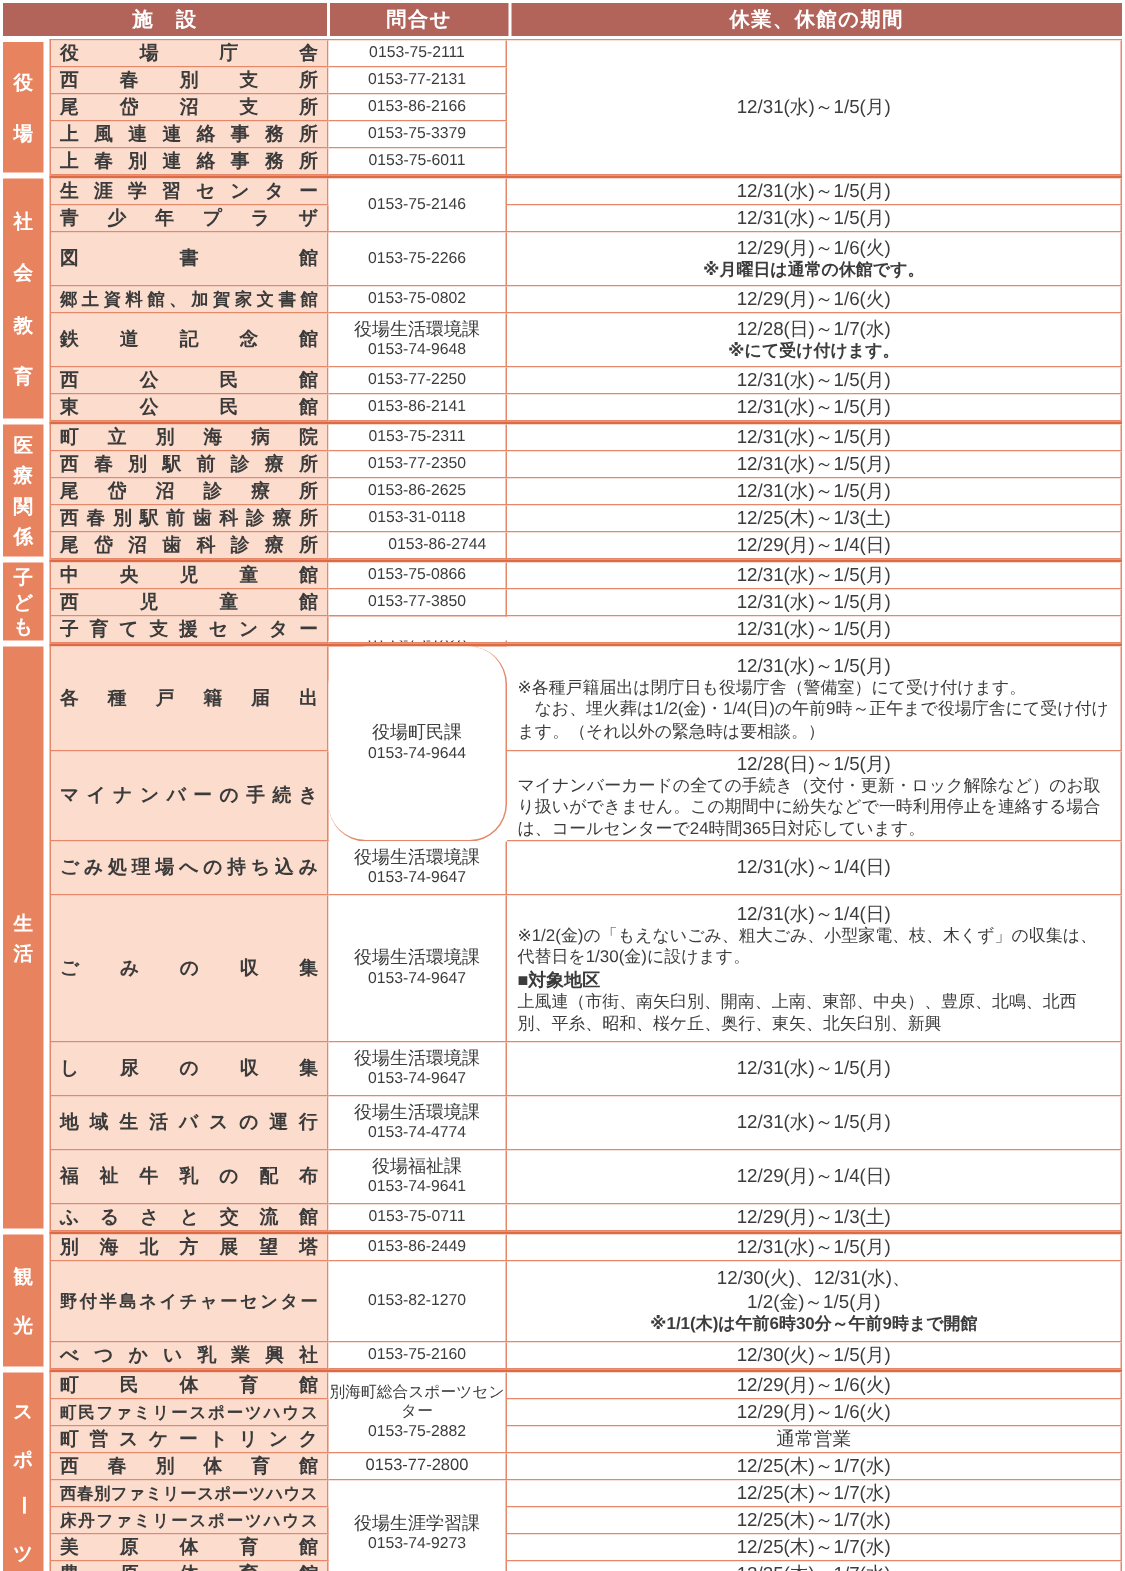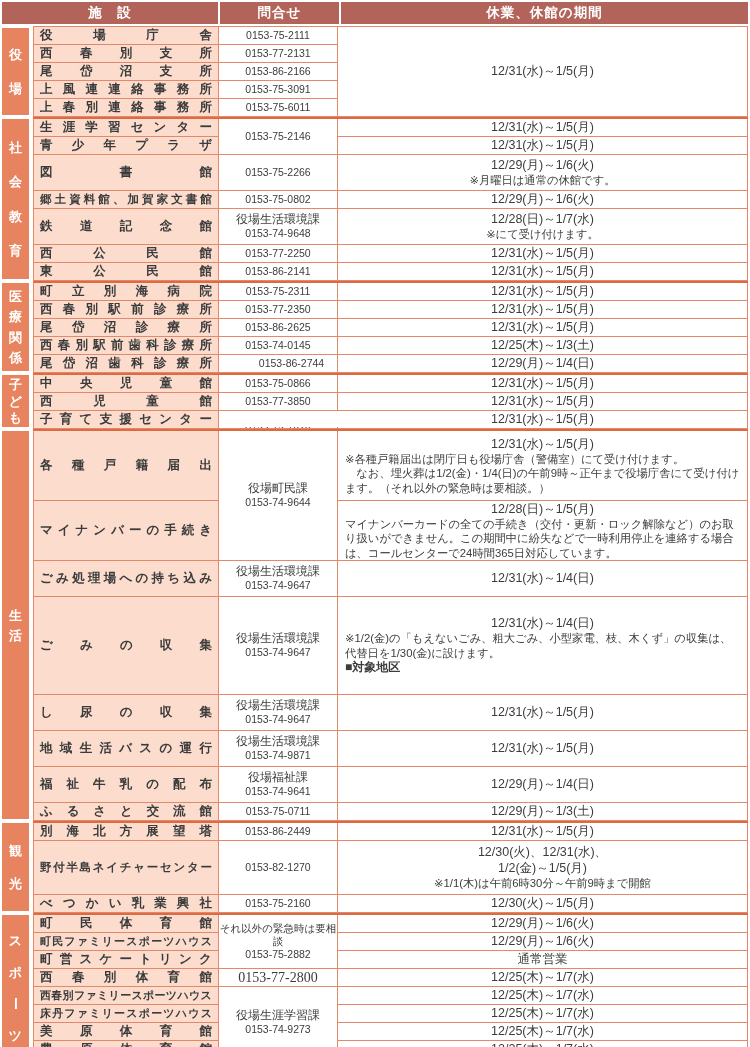--- a/index.html
+++ b/index.html
@@ -32,21 +32,21 @@
   .name{background:#fbdccd;font-weight:bold;padding:0 6px;
         display:flex;align-items:center;}
   .name .nrow{display:flex;justify-content:space-between;width:100%;}
   .phone{display:flex;flex-direction:column;align-items:center;justify-content:center;
          text-align:center;font-size:12.5px;line-height:1.25;color:#3c3c3c;}
   .period{display:flex;flex-direction:column;justify-content:center;
           padding:1px 7px;line-height:1.3;color:#3c3c3c;}
   .pl{font-size:12.5px;}
   .pl.c{text-align:center;}
   .pl.l{text-align:left;font-size:11.3px;line-height:1.28;}
-  .pl.s{font-size:11.3px;}
+  .pl.s{font-size:11.3px;font-weight:bold;}
   .pl.b{font-weight:bold;font-size:12px;}
 </style>
 </head>
 <body>
 
 <div class="page">
   <div class="hdr">
     <div class="hcell hc1">施　設</div>
     <div class="hcell hc2">問合せ</div>
     <div class="hcell hc3">休業、休館の期間</div>
@@ -102,21 +102,21 @@
               <span>風</span>
               <span>連</span>
               <span>連</span>
               <span>絡</span>
               <span>事</span>
               <span>務</span>
               <span>所</span>
             </div>
           </div>
           <div class="cell phone" style="grid-area: 4 / 2 / span 1;">
-            <div class="" style="font-size: 10.5px;">0153-75-3091</div>
+            <div class="" style="font-size: 10.5px;">0153-75-3379</div>
           </div>
           <div class="cell name" style="grid-area: 5 / 1;">
             <div class="nrow" style="font-size: 12.5px;">
               <span>上</span>
               <span>春</span>
               <span>別</span>
               <span>連</span>
               <span>絡</span>
               <span>事</span>
               <span>務</span>
@@ -316,21 +316,21 @@
               <span>駅</span>
               <span>前</span>
               <span>歯</span>
               <span>科</span>
               <span>診</span>
               <span>療</span>
               <span>所</span>
             </div>
           </div>
           <div class="cell phone" style="grid-area: 4 / 2 / span 1;">
-            <div class="" style="font-size: 10.5px;">0153-74-0145</div>
+            <div class="" style="font-size: 10.5px;">0153-31-0118</div>
           </div>
           <div class="cell period" style="grid-area: 4 / 3 / span 1;">
             <div class="pl c">12/25(木)～1/3(土)</div>
           </div>
           <div class="cell name" style="grid-area: 5 / 1;">
             <div class="nrow" style="font-size: 12.5px;">
               <span>尾</span>
               <span>岱</span>
               <span>沼</span>
               <span>歯</span>
@@ -414,21 +414,21 @@
           <div class="cell name" style="grid-area: 1 / 1;">
             <div class="nrow" style="font-size: 12.5px;">
               <span>各</span>
               <span>種</span>
               <span>戸</span>
               <span>籍</span>
               <span>届</span>
               <span>出</span>
             </div>
           </div>
-          <div class="cell phone" style="grid-area: 1 / 2 / span 2;">
+          <div class="cell phone" style="grid-area: 1 / 2 / span 2; border-radius: 25px;">
             <div class="" style="font-size: 12px;">役場町民課</div>
             <div class="" style="font-size: 10.5px;">0153-74-9644</div>
           </div>
           <div class="cell period" style="grid-area: 1 / 3 / span 1;">
             <div class="pl c">12/31(水)～1/5(月)</div>
             <div class="pl l">※各種戸籍届出は閉庁日も役場庁舎（警備室）にて受け付けます。</div>
             <div class="pl l">　なお、埋火葬は1/2(金)・1/4(日)の午前9時～正午まで役場庁舎にて受け付けます。（それ以外の緊急時は要相談。）</div>
           </div>
           <div class="cell name" style="grid-area: 2 / 1;">
             <div class="nrow" style="font-size: 12.5px;">
@@ -480,20 +480,21 @@
             </div>
           </div>
           <div class="cell phone" style="grid-area: 4 / 2 / span 1;">
             <div class="" style="font-size: 12px;">役場生活環境課</div>
             <div class="" style="font-size: 10.5px;">0153-74-9647</div>
           </div>
           <div class="cell period" style="grid-area: 4 / 3 / span 1;">
             <div class="pl c">12/31(水)～1/4(日)</div>
             <div class="pl l">※1/2(金)の「もえないごみ、粗大ごみ、小型家電、枝、木くず」の収集は、代替日を1/30(金)に設けます。</div>
             <div class="pl l b">■対象地区</div>
+            <div class="pl l">上風連（市街、南矢臼別、開南、上南、東部、中央）、豊原、北鳴、北西別、平糸、昭和、桜ケ丘、奥行、東矢、北矢臼別、新興</div>
           </div>
           <div class="cell name" style="grid-area: 5 / 1;">
             <div class="nrow" style="font-size: 12.5px;">
               <span>し</span>
               <span>尿</span>
               <span>の</span>
               <span>収</span>
               <span>集</span>
             </div>
           </div>
@@ -512,21 +513,21 @@
               <span>活</span>
               <span>バ</span>
               <span>ス</span>
               <span>の</span>
               <span>運</span>
               <span>行</span>
             </div>
           </div>
           <div class="cell phone" style="grid-area: 6 / 2 / span 1;">
             <div class="" style="font-size: 12px;">役場生活環境課</div>
-            <div class="" style="font-size: 10.5px;">0153-74-9871</div>
+            <div class="" style="font-size: 10.5px;">0153-74-4774</div>
           </div>
           <div class="cell period" style="grid-area: 6 / 3 / span 1;">
             <div class="pl c">12/31(水)～1/5(月)</div>
           </div>
           <div class="cell name" style="grid-area: 7 / 1;">
             <div class="nrow" style="font-size: 12.5px;">
               <span>福</span>
               <span>祉</span>
               <span>牛</span>
               <span>乳</span>
@@ -640,21 +641,21 @@
           <div class="cell name" style="grid-area: 1 / 1;">
             <div class="nrow" style="font-size: 12.5px;">
               <span>町</span>
               <span>民</span>
               <span>体</span>
               <span>育</span>
               <span>館</span>
             </div>
           </div>
           <div class="cell phone" style="grid-area: 1 / 2 / span 3;">
-            <div class="" style="font-size: 10.5px;">それ以外の緊急時は要相談</div>
+            <div class="" style="font-size: 10.5px;">別海町総合スポーツセンター</div>
             <div class="" style="font-size: 10.5px;">0153-75-2882</div>
           </div>
           <div class="cell period" style="grid-area: 1 / 3 / span 1;">
             <div class="pl c">12/29(月)～1/6(火)</div>
           </div>
           <div class="cell name" style="grid-area: 2 / 1;">
             <div class="nrow" style="font-size: 11px;">
               <span>町</span>
               <span>民</span>
               <span>フ</span>
@@ -694,21 +695,21 @@
             <div class="nrow" style="font-size: 12.5px;">
               <span>西</span>
               <span>春</span>
               <span>別</span>
               <span>体</span>
               <span>育</span>
               <span>館</span>
             </div>
           </div>
           <div class="cell phone" style="grid-area: 4 / 2 / span 1;">
-            <div class="" style="font-size: 14px; font-family: Liberation Serif, serif;">0153-77-2800</div>
+            <div class="" style="font-size: 11px;">0153-77-2800</div>
           </div>
           <div class="cell period" style="grid-area: 4 / 3 / span 1;">
             <div class="pl c">12/25(木)～1/7(水)</div>
           </div>
           <div class="cell name" style="grid-area: 5 / 1;">
             <div class="nrow" style="font-size: 11px;">
               <span>西</span>
               <span>春</span>
               <span>別</span>
               <span>フ</span>

